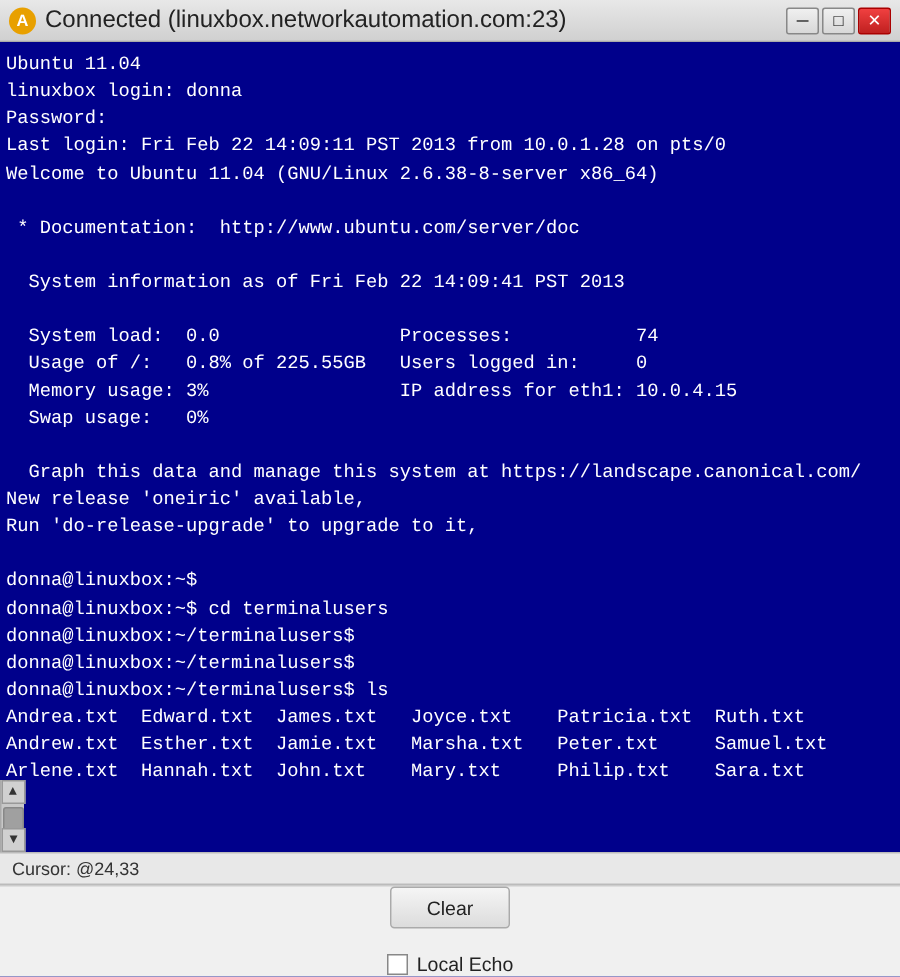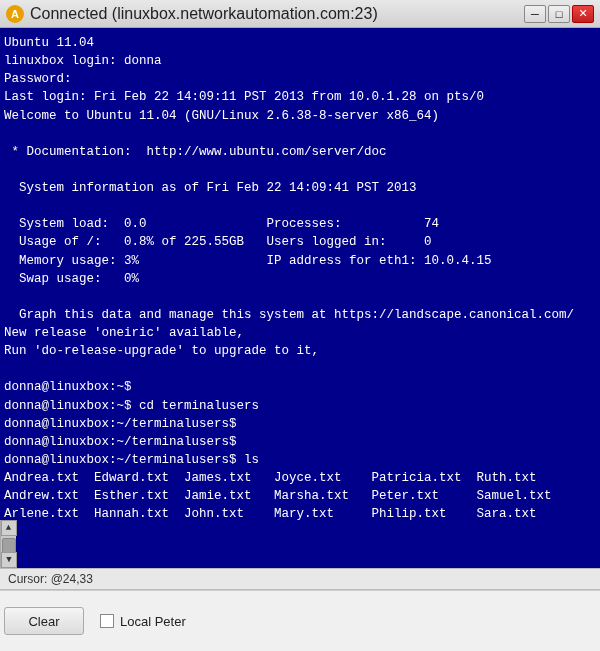--- a/index.html
+++ b/index.html
@@ -57,21 +57,21 @@
     .status-bar {
       height: 22px; background: #e8e8e8; border-top: 1px solid #bbb;
       border-bottom: 1px solid #bbb;
       display: flex; align-items: center; padding: 0 8px;
       font-size: 12px; font-family: sans-serif; color: #333;
     }
 
     
     .toolbar {
       height: 61px; background: #f0f0f0; border-top: 1px solid #ccc;
-      display: flex; align-items: center; padding: 0 4px; gap: 16px;
+      display: flex; align-items: center; padding: 0 4px; gap: 16px; flex-direction: column;
     }
     .clear-btn {
       width: 80px; height: 28px; background: linear-gradient(to bottom, #f5f5f5, #dcdcdc);
       border: 1px solid #aaa; border-radius: 3px; cursor: pointer;
       font-size: 13px; font-family: sans-serif; color: #222;
       display: flex; align-items: center; justify-content: center;
     }
     .local-echo-group { display: flex; align-items: center; gap: 6px; }
     .checkbox {
       width: 14px; height: 14px; border: 1px solid #888; background: white;
@@ -133,15 +133,15 @@
 </div>
 
 <div class="status-bar">
   <span>Cursor: @24,33</span>
 </div>
 
 <div class="toolbar">
   <button class="clear-btn">Clear</button>
   <div class="local-echo-group">
     <div class="checkbox"></div>
-    <span class="local-echo-label">Local Peter</span>
+    <span class="local-echo-label">Local Echo</span>
   </div>
 </div>
 
 </body></html>

